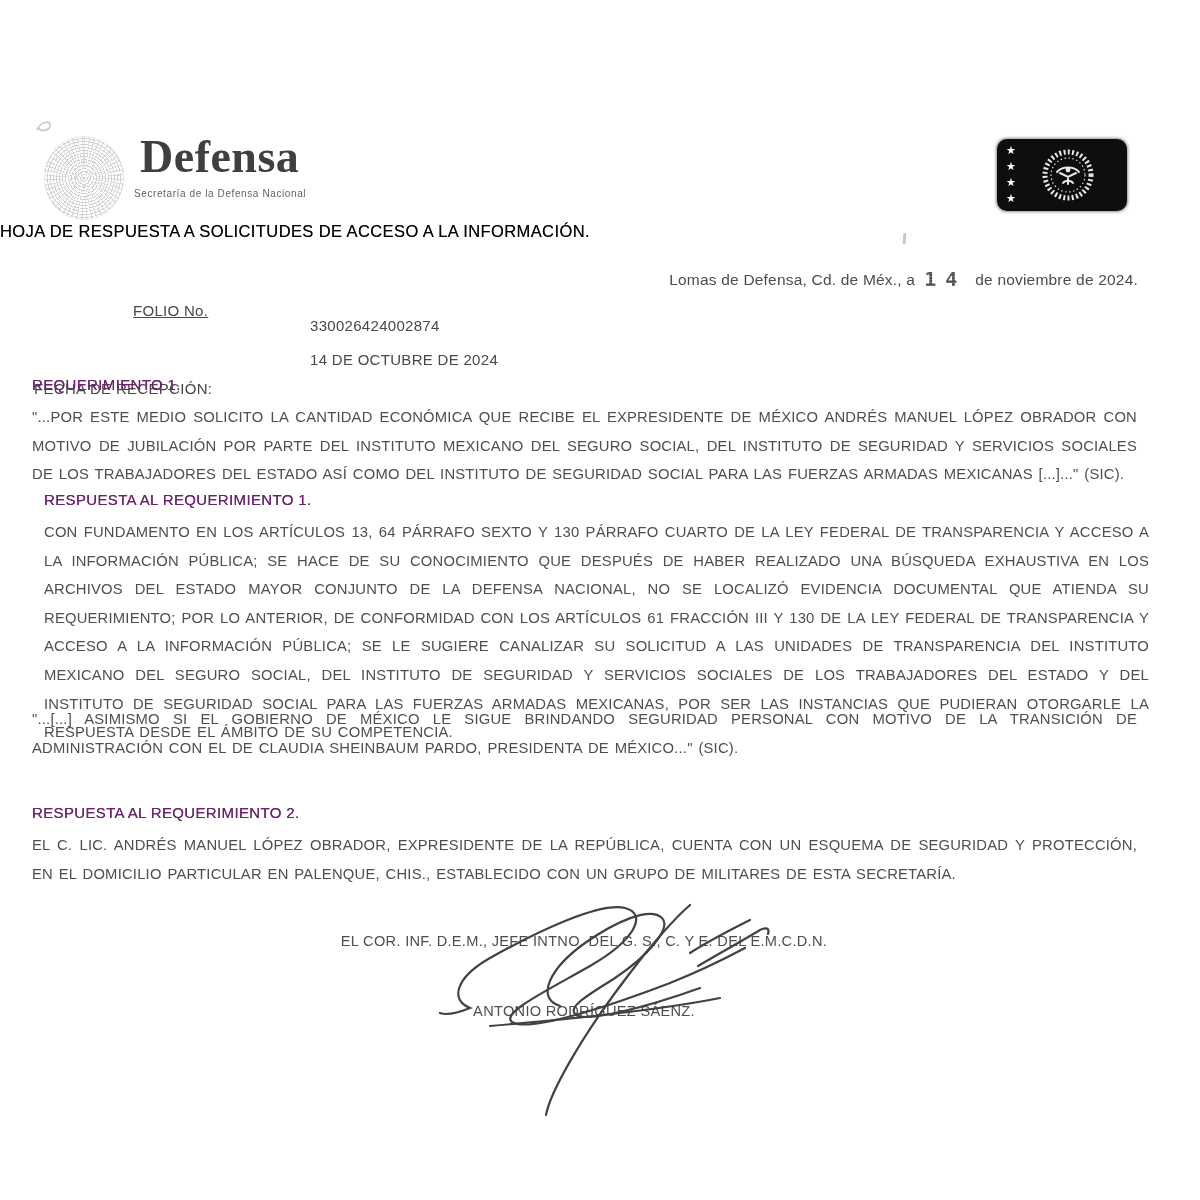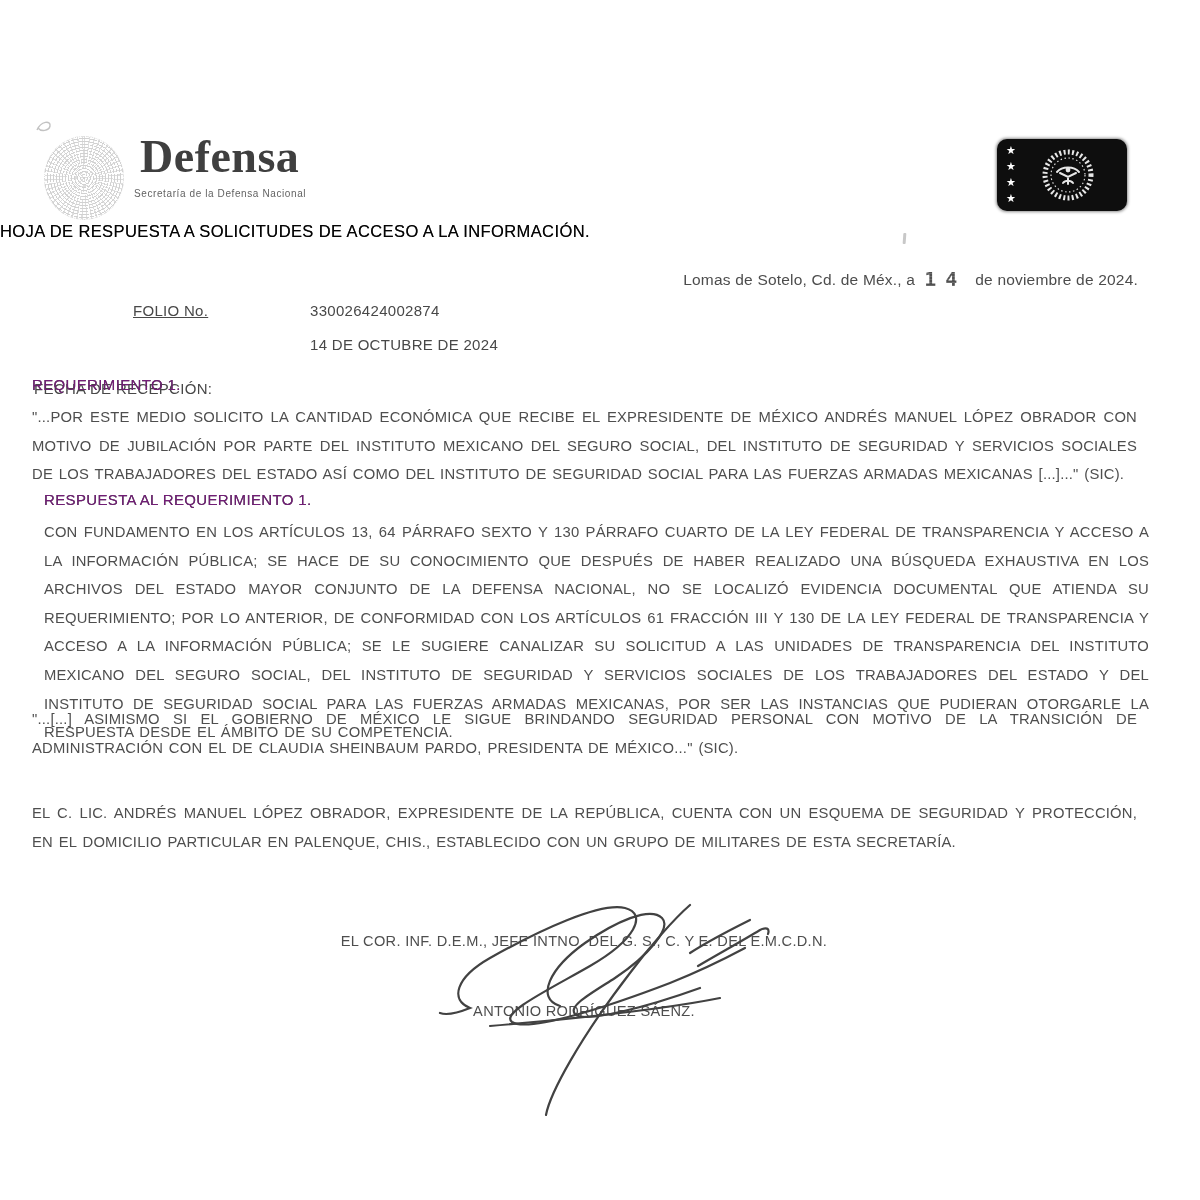--- a/index.html
+++ b/index.html
@@ -50,21 +50,21 @@
   .day-stamp{
     font-family:"DejaVu Sans Mono", monospace;font-weight:bold;font-size:20px;
     color:#4f4f4f;letter-spacing:9px;transform:translateY(1px);
     background:repeating-linear-gradient(0deg,#4f4f4f 0 2px,#6a6a6a 2px 3px);
     -webkit-background-clip:text;background-clip:text;-webkit-text-fill-color:transparent;
   }
   
   .fields{position:absolute;left:32px;top:0;width:1105px;height:0;}
   .frow{position:absolute;font-size:15px;letter-spacing:.3px;color:#464646;}
   .frow .flabel{position:absolute;white-space:nowrap;}
-  .frow .fvalue{position:absolute;left:278px;white-space:nowrap;}
+  .frow .fvalue{position:absolute;left:278px;white-space:nowrap;margin-top:15px;}
   .frow-folio{top:302px;} .frow-folio .flabel{left:101px;text-decoration:underline;}
   .frow-fecha{top:336px;} .frow-fecha .flabel{left:2px;margin-top:44px;}
   
   .section{position:absolute;left:32px;width:1105px;}
   .s0{top:371px;} .s1{top:486px;margin-left:12px;} .s2{top:705px;} .s3{top:799px;}
   .sec-heading{
     font-size:15px;color:#701a75;letter-spacing:.35px;
     text-shadow:0 0 .4px #454545;margin:0 0 4px 0;line-height:28px;
   }
   .sec-body{
@@ -107,21 +107,21 @@
       <circle cx="29" cy="29" r="17" fill="none" stroke="#dcdcdc" stroke-width="1.2" stroke-dasharray="1.5 2.5"></circle>
       <path d="M18 26 C23 20, 35 20, 40 26 M21 27 L29 31 L37 27 M29 31 L29 38 M24 37 C26 34, 32 34, 34 37" fill="none" stroke="#e8e8e8" stroke-width="2" stroke-linecap="round"></path>
       <circle cx="29" cy="24" r="2.4" fill="#e8e8e8"></circle>
     </svg>
   </div>
 
   <div class="doc-title">HOJA DE RESPUESTA A SOLICITUDES DE ACCESO A LA INFORMACIÓN.</div>
   <div class="mark-colon"></div>
 
   <div class="dateline">
-    <span>Lomas de Sotelo, Cd. de Méx., a</span>
+    <span>Lomas de Defensa, Cd. de Méx., a</span>
     <span class="day-stamp">14</span>
     <span>de noviembre de 2024.</span>
   </div>
 
   <div class="fields">
     <div class="frow frow-folio">
       <span class="flabel">FOLIO No.</span>
       <span class="fvalue">330026424002874</span>
     </div>
     <div class="frow frow-fecha">
@@ -138,20 +138,21 @@
   <div class="section s1">
     <div class="sec-heading">RESPUESTA AL REQUERIMIENTO 1.</div>
     <p class="sec-body">CON FUNDAMENTO EN LOS ARTÍCULOS 13, 64 PÁRRAFO SEXTO Y 130 PÁRRAFO CUARTO DE LA LEY FEDERAL DE TRANSPARENCIA Y ACCESO A LA INFORMACIÓN PÚBLICA; SE HACE DE SU CONOCIMIENTO QUE DESPUÉS DE HABER REALIZADO UNA BÚSQUEDA EXHAUSTIVA EN LOS ARCHIVOS DEL ESTADO MAYOR CONJUNTO DE LA DEFENSA NACIONAL, NO SE LOCALIZÓ EVIDENCIA DOCUMENTAL QUE ATIENDA SU REQUERIMIENTO; POR LO ANTERIOR, DE CONFORMIDAD CON LOS ARTÍCULOS 61 FRACCIÓN III Y 130 DE LA LEY FEDERAL DE TRANSPARENCIA Y ACCESO A LA INFORMACIÓN PÚBLICA; SE LE SUGIERE CANALIZAR SU SOLICITUD A LAS UNIDADES DE TRANSPARENCIA DEL INSTITUTO MEXICANO DEL SEGURO SOCIAL, DEL INSTITUTO DE SEGURIDAD Y SERVICIOS SOCIALES DE LOS TRABAJADORES DEL ESTADO Y DEL INSTITUTO DE SEGURIDAD SOCIAL PARA LAS FUERZAS ARMADAS MEXICANAS, POR SER LAS INSTANCIAS QUE PUDIERAN OTORGARLE LA RESPUESTA DESDE EL ÁMBITO DE SU COMPETENCIA.</p>
   </div>
 
   <div class="section s2">
     <p class="sec-body">"...[...] ASIMISMO SI EL GOBIERNO DE MÉXICO LE SIGUE BRINDANDO SEGURIDAD PERSONAL CON MOTIVO DE LA TRANSICIÓN DE ADMINISTRACIÓN CON EL DE CLAUDIA SHEINBAUM PARDO, PRESIDENTA DE MÉXICO..." (SIC).</p>
   </div>
 
   <div class="section s3">
+    <div class="sec-heading">RESPUESTA AL REQUERIMIENTO 2.</div>
     <p class="sec-body">EL C. LIC. ANDRÉS MANUEL LÓPEZ OBRADOR, EXPRESIDENTE DE LA REPÚBLICA, CUENTA CON UN ESQUEMA DE SEGURIDAD Y PROTECCIÓN, EN EL DOMICILIO PARTICULAR EN PALENQUE, CHIS., ESTABLECIDO CON UN GRUPO DE MILITARES DE ESTA SECRETARÍA.</p>
   </div>
 
   <div class="sig-rank">EL COR. INF. D.E.M., JEFE INTNO. DEL G. S., C. Y E. DEL E.M.C.D.N.</div>
   <div class="sig-name">ANTONIO RODRÍGUEZ SÁENZ.</div>
 
   <svg class="sig-svg" width="440" height="250" viewBox="0 0 440 250">
     <g fill="none" stroke="#3f3f3f" stroke-width="2.2" stroke-linecap="round">
       <path d="M146 237 C150 215, 180 160, 230 95 C250 68, 275 40, 290 27"></path>
       <path d="M40 135 C48 138, 60 134, 70 130 C50 122, 55 100, 90 80 C140 52, 200 24, 225 30 C248 36, 235 62, 190 88 C150 111, 100 135, 112 144 C128 155, 210 128, 270 105 C300 93, 330 78, 345 70"></path>

